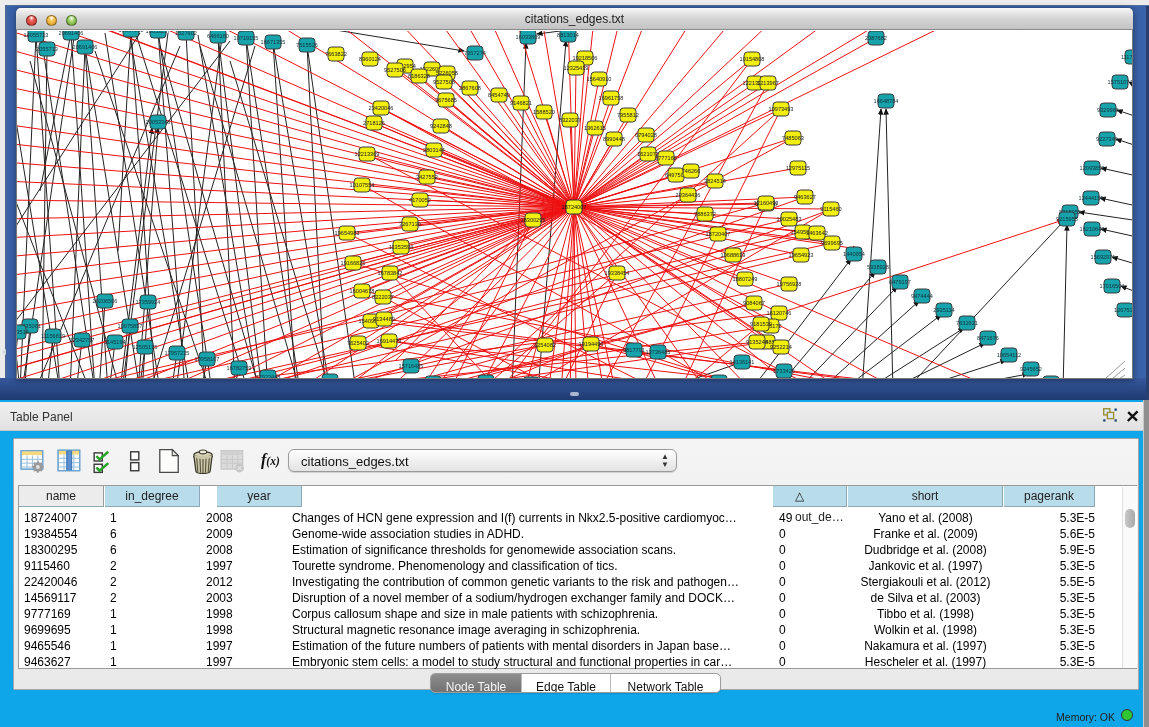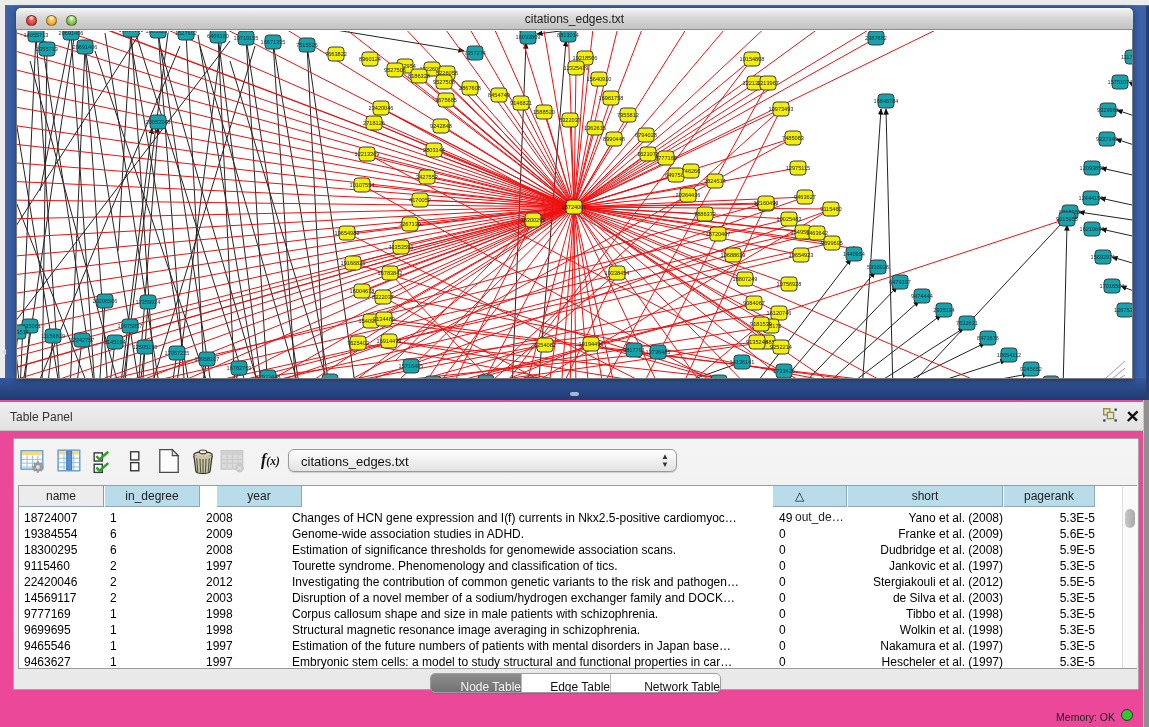--- a/index.html
+++ b/index.html
@@ -13,21 +13,21 @@
  box-shadow:0 1px 6px rgba(0,0,0,.45);background:#fff;border:1px solid #7a7a7a;border-top:none}
 #titlebar{position:absolute;left:-1px;top:0;width:1117px;height:22px;border-radius:5px 5px 0 0;
  background:linear-gradient(#f7f7f7,#d7d7d7 45%,#c3c3c3);border-bottom:1px solid #8c8c8c}
 #titlebar .t{position:absolute;left:0;right:0;top:4px;text-align:center;font-size:12px;color:#222}
 .tl{position:absolute;top:7px;width:11px;height:11px;border-radius:50%;border:1px solid rgba(0,0,0,.35)}
 #tl1{left:10px;background:radial-gradient(circle at 50% 22%,#fff 0%,rgba(255,255,255,0) 32%),radial-gradient(circle at 50% 40%,#f07a72,#dd4a40 55%,#a02a20)}
 #tl2{left:30px;background:radial-gradient(circle at 50% 22%,#fff 0%,rgba(255,255,255,0) 32%),radial-gradient(circle at 50% 40%,#fad87c,#efb33e 55%,#b27a15)}
 #tl3{left:50px;background:radial-gradient(circle at 50% 22%,#fff 0%,rgba(255,255,255,0) 32%),radial-gradient(circle at 50% 40%,#c4e99a,#8cc254 55%,#527f27)}
 #canvas{position:absolute;left:0;top:23px;width:1115px;height:347px;background:#fff;overflow:hidden}
 #collapse{position:absolute;left:2px;top:349px;width:0;height:0;border-top:3px solid transparent;border-bottom:3px solid transparent;border-right:4px solid #cfd6e4}
-#tpanel{position:absolute;left:0;top:400px;width:1149px;height:327px;background:#ec4899}
+#tpanel{position:absolute;left:0;top:400px;width:1149px;height:327px;background:#0ea5e9}
 #tphead{position:absolute;left:0;top:2px;width:100%;height:29px;background:linear-gradient(#efefef,#e2e2e2);border-bottom:1px solid #c6c6c6}
 #tphead .t{position:absolute;left:10px;top:8px;font-size:12px;color:#333}
 #tpx{position:absolute;right:9px;top:7px;width:14px;height:14px}
 #tpfloat{position:absolute;right:32px;top:6px;width:14px;height:14px}
 #box{position:absolute;left:13px;top:38px;width:1126px;height:252px;background:linear-gradient(#f4f4f4,#e9e9e9);
  border:1px solid #a6a6a6;border-radius:1px}
 #toolbar{position:absolute;left:6px;top:10px;height:26px}
 .ic{position:absolute;top:-1px;width:26px;height:26px}
 #combo{position:absolute;left:274px;top:10px;width:389px;height:23px;border:1px solid #9a9a9a;border-radius:6px;
  background:linear-gradient(#fefefe,#e3e3e3);box-shadow:0 1px 1px rgba(0,0,0,.15)}
@@ -41,25 +41,25 @@
 #thead .h2{left:198px;width:85px}
 #thead .h3{left:268px;width:485px}
 #thead .h4{left:754px;width:74px;text-align:left;padding-left:22px}
 #thead .h5{left:829px;width:155px}
 #thead .h6{left:985px;width:91px}
 #tbody{position:absolute;left:0;top:24px;width:1076px;font-size:12px;color:#000}
 .tr{position:relative;height:16px;line-height:16px;white-space:nowrap}
 .tr div{position:absolute;top:0;height:16px;overflow:hidden}
 .c0{left:5px;width:80px}.c1{left:91px;width:90px}.c2{left:187px;width:80px}
 .c3{left:273px;width:478px}.c4{left:760px;width:68px}
-.c5{left:829px;width:155px;text-align:right}.c6{left:985px;width:91px;text-align:right}
+.c5{left:829px;width:155px;text-align:center}.c6{left:985px;width:91px;text-align:right}
 #vsb{position:absolute;right:1px;top:1px;width:14px;height:181px;background:#fafafa;border-left:1px solid #e0e0e0}
 #vsb .th{position:absolute;left:2px;top:22px;width:10px;height:19px;background:linear-gradient(90deg,#c8c8c8,#a9a9a9);border-radius:5px}
 #tabs{position:absolute;left:430px;top:273px;height:20px;font-size:12px;display:flex;border:1px solid #9e9e9e;border-radius:5px;overflow:hidden;background:#fff;box-shadow:0 1px 1px rgba(0,0,0,.12)}
-#tabs div{padding-top:6px;height:20px;text-align:right}
+#tabs div{padding-top:6px;height:20px;text-align:center}
 #tabs .w1{width:90px}#tabs .w2{width:89px}#tabs .w3{width:110px}
 #tabs .sel{background:linear-gradient(#8d8d8d,#6f6f6f);color:#f5f5f5}
 #tabs .n{color:#111;border-left:1px solid #bbb}
 #mem{position:absolute;right:34px;top:311px;font-size:10.5px;color:#222}
 #memdot{position:absolute;right:16px;top:309px;width:12px;height:12px;border-radius:50%;background:#2fc832;border:1px solid #333}
 #redge{position:absolute;right:0;top:400px;width:6px;height:327px;background:#8f8f8f;border-left:1px solid #c9c9c9}
 </style></head><body>
 <div id="desk">
  <div id="frame_t"></div>
     <div id="frame_l"></div>

